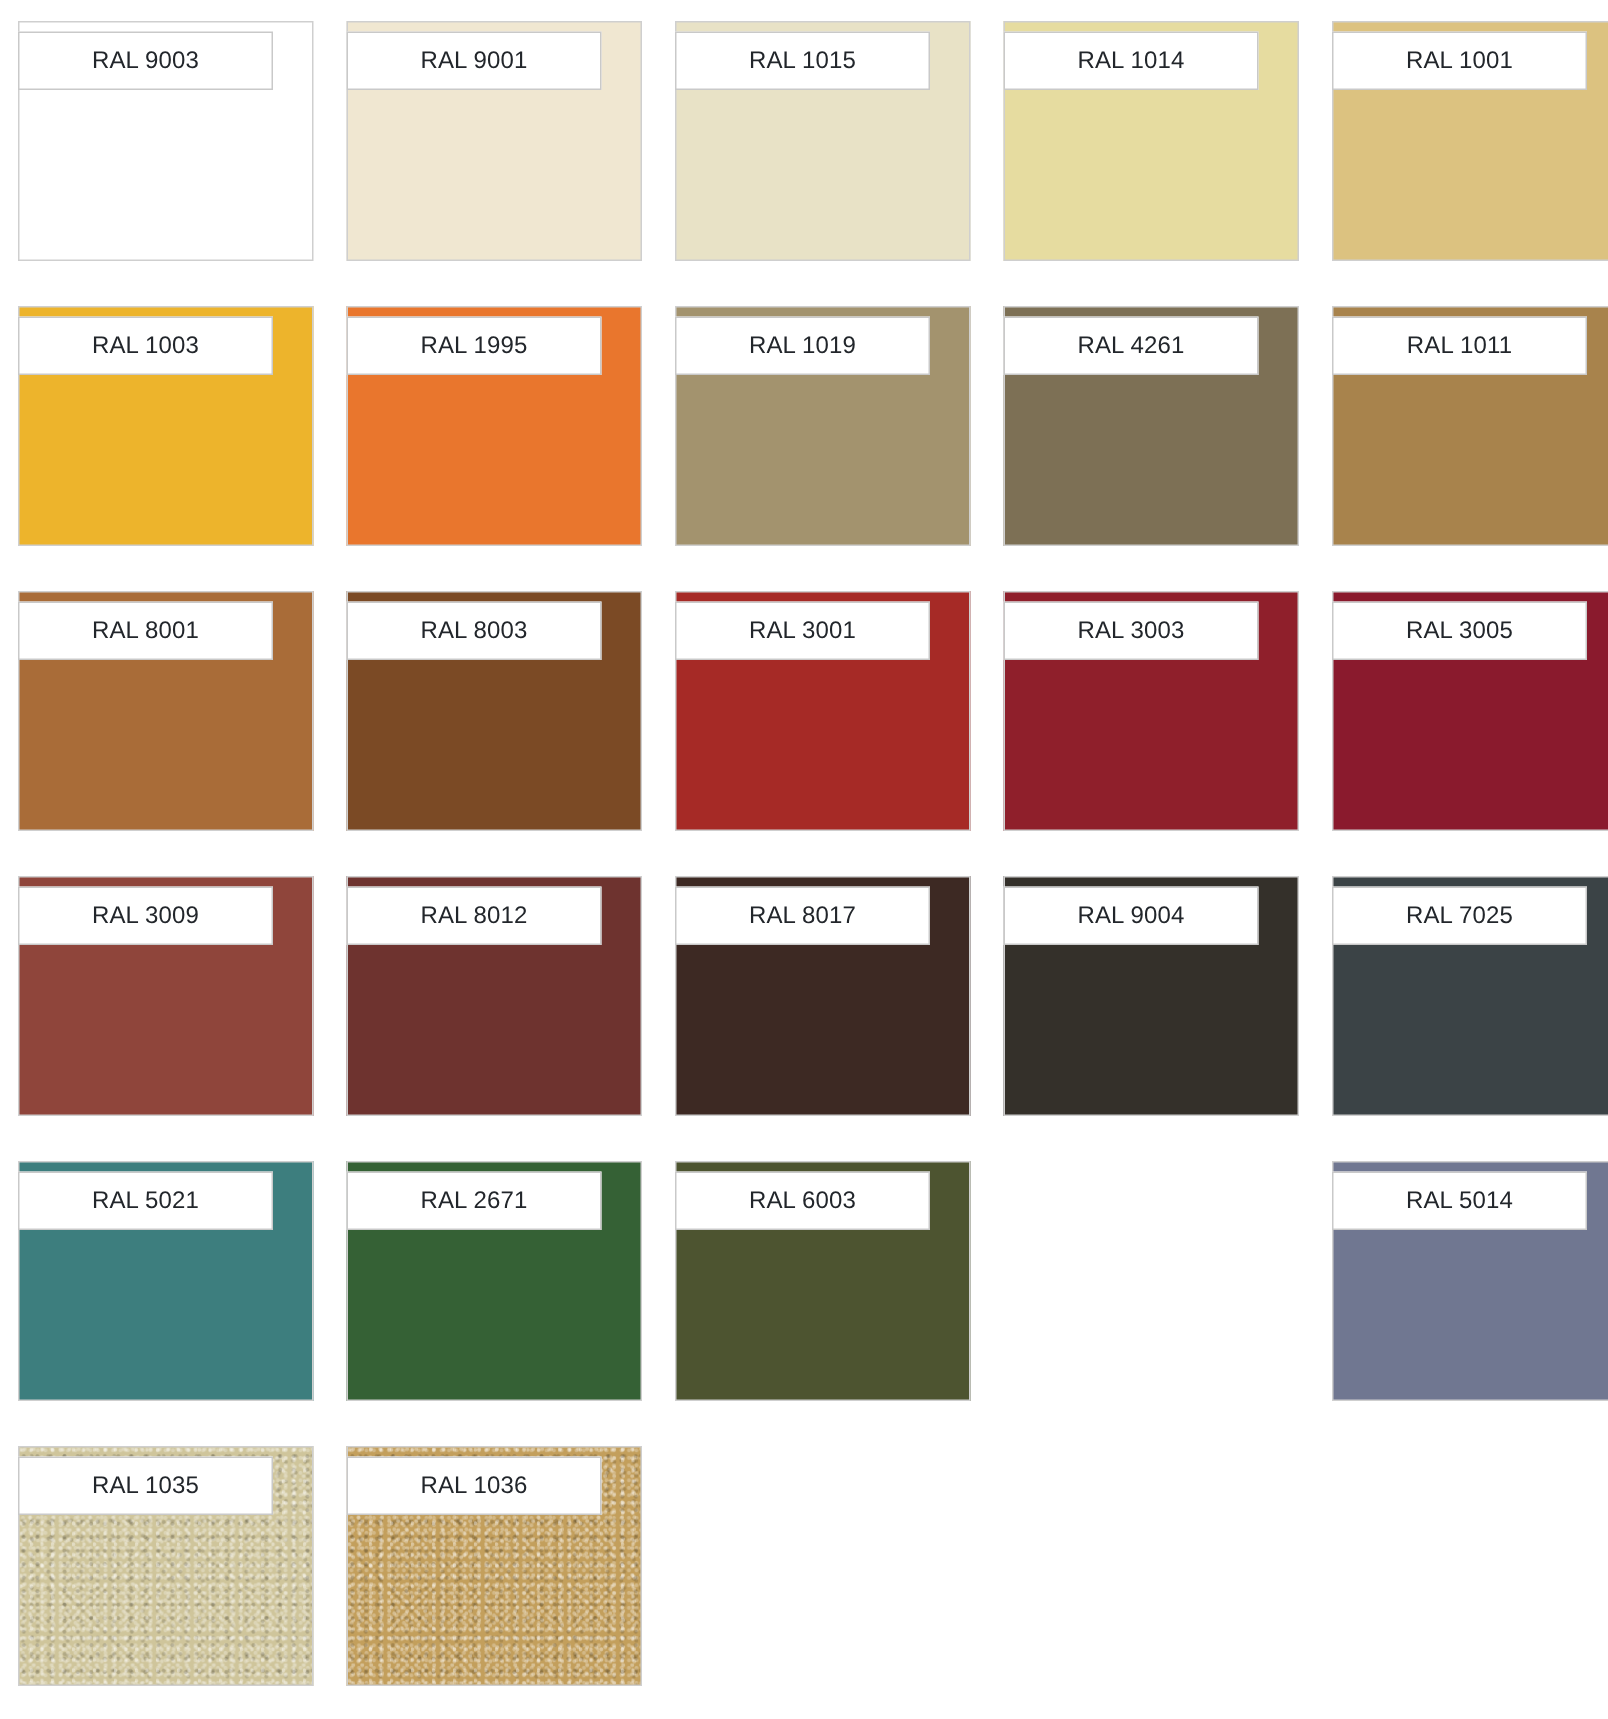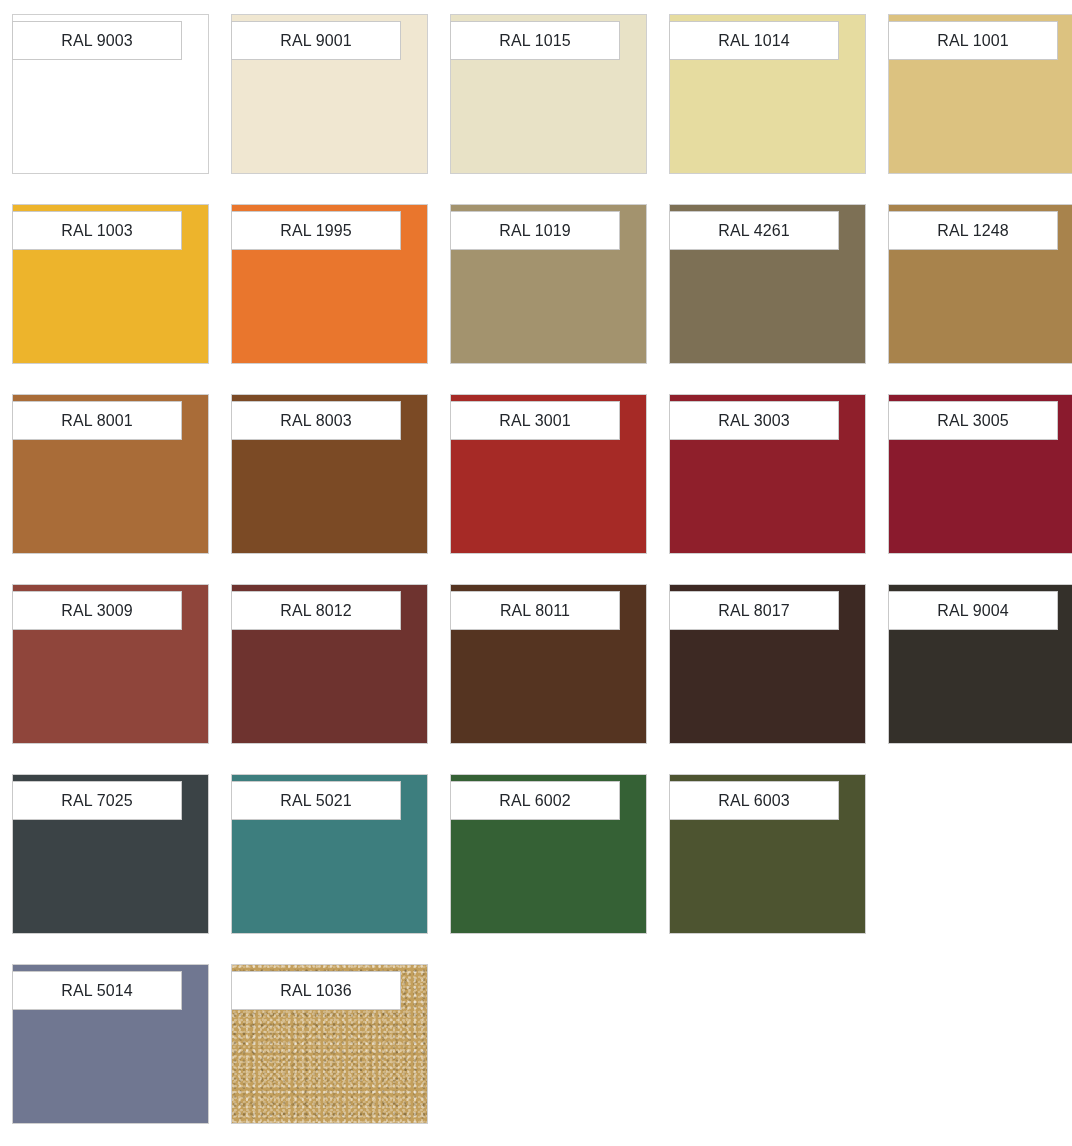--- a/index.html
+++ b/index.html
@@ -107,21 +107,21 @@
     <div class="swatch-cell">
       <div class="swatch-chip" style="background-color: rgb(163, 147, 110);"></div>
       <div class="swatch-label">RAL 1019</div>
     </div>
     <div class="swatch-cell">
       <div class="swatch-chip" style="background-color: rgb(125, 112, 85);"></div>
       <div class="swatch-label">RAL 4261</div>
     </div>
     <div class="swatch-cell">
       <div class="swatch-chip" style="background-color: rgb(168, 131, 76);"></div>
-      <div class="swatch-label">RAL 1248</div>
+      <div class="swatch-label">RAL 1011</div>
     </div>
     <div class="swatch-cell">
       <div class="swatch-chip" style="background-color: rgb(169, 108, 56);"></div>
       <div class="swatch-label">RAL 8001</div>
     </div>
     <div class="swatch-cell">
       <div class="swatch-chip" style="background-color: rgb(123, 74, 37);"></div>
       <div class="swatch-label">RAL 8003</div>
     </div>
     <div class="swatch-cell">
@@ -138,50 +138,50 @@
     </div>
     <div class="swatch-cell">
       <div class="swatch-chip" style="background-color: rgb(143, 69, 59);"></div>
       <div class="swatch-label">RAL 3009</div>
     </div>
     <div class="swatch-cell">
       <div class="swatch-chip" style="background-color: rgb(110, 51, 47);"></div>
       <div class="swatch-label">RAL 8012</div>
     </div>
     <div class="swatch-cell">
-      <div class="swatch-chip" style="background-color: rgb(85, 52, 33);"></div>
-      <div class="swatch-label">RAL 8011</div>
-    </div>
-    <div class="swatch-cell">
       <div class="swatch-chip" style="background-color: rgb(61, 41, 35);"></div>
       <div class="swatch-label">RAL 8017</div>
     </div>
     <div class="swatch-cell">
       <div class="swatch-chip" style="background-color: rgb(52, 48, 42);"></div>
       <div class="swatch-label">RAL 9004</div>
     </div>
     <div class="swatch-cell">
       <div class="swatch-chip" style="background-color: rgb(59, 67, 70);"></div>
       <div class="swatch-label">RAL 7025</div>
     </div>
     <div class="swatch-cell">
       <div class="swatch-chip" style="background-color: rgb(61, 126, 126);"></div>
       <div class="swatch-label">RAL 5021</div>
     </div>
     <div class="swatch-cell">
       <div class="swatch-chip" style="background-color: rgb(53, 97, 53);"></div>
-      <div class="swatch-label">RAL 6002</div>
+      <div class="swatch-label">RAL 2671</div>
     </div>
     <div class="swatch-cell">
       <div class="swatch-chip" style="background-color: rgb(77, 84, 48);"></div>
       <div class="swatch-label">RAL 6003</div>
     </div>
     <div class="swatch-cell is-empty"></div>
     <div class="swatch-cell">
       <div class="swatch-chip" style="background-color: rgb(112, 119, 145);"></div>
       <div class="swatch-label">RAL 5014</div>
     </div>
     <div class="swatch-cell">
+      <div class="swatch-chip is-metallic" style="background-color: rgb(207, 197, 155);"></div>
+      <div class="swatch-label">RAL 1035</div>
+    </div>
+    <div class="swatch-cell">
       <div class="swatch-chip is-metallic" style="background-color: rgb(195, 159, 92);"></div>
       <div class="swatch-label">RAL 1036</div>
     </div>
     <div class="swatch-cell is-empty"></div>
   </div>
 
 </body></html>

